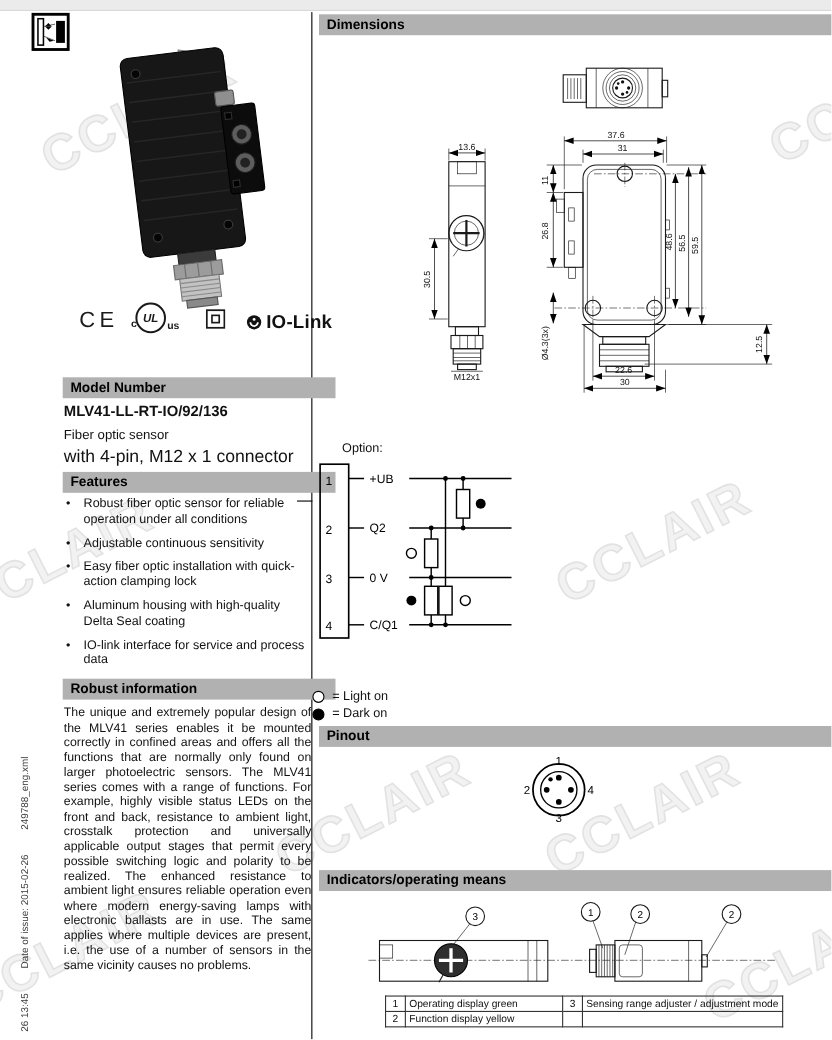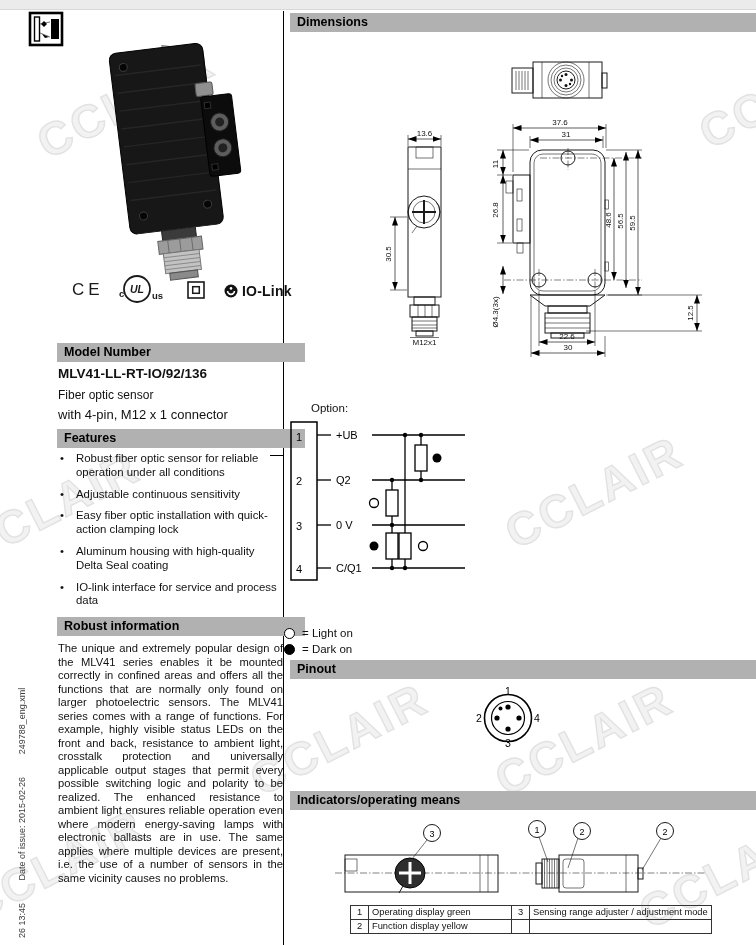--- a/index.html
+++ b/index.html
@@ -12,34 +12,34 @@
       -webkit-text-stroke:1.4px #e2e2e2;transform:rotate(-27deg);white-space:nowrap;pointer-events:none;}
   .vfooter{position:absolute;left:17px;top:938px;transform:rotate(-90deg);transform-origin:0 0;
            white-space:nowrap;font-size:9px;color:#3a3a3a;}
   .vfooter span{margin-right:20px;}
   .sechdr{position:absolute;background:#b1b1b1;color:#000;font-weight:bold;font-size:12.5px;
           height:19px;line-height:19px;padding-left:7px;box-sizing:border-box;}
   .hdr-left{left:57px;width:248px;}
   .hdr-right{left:290px;width:511px;}
   .modelnum{position:absolute;left:58px;top:366px;font-weight:bold;font-size:13.5px;}
   .modeldesc{position:absolute;left:58px;top:388px;font-size:12px;}
-  .modelconn{position:absolute;left:58px;top:407px;font-size:13px;}
+  .modelconn{position:absolute;left:58px;top:407px;font-size:16px;}
   .features{position:absolute;left:60px;top:452px;width:222px;font-size:11.4px;line-height:13.8px;}
   .features .fi{display:flex;margin-bottom:8px;}
   .features .bu{width:16px;flex:none;}
   .prodinfo{position:absolute;left:58px;top:642px;width:225px;font-size:11.2px;line-height:13.5px;
             text-align:justify;}
   .optlabel{position:absolute;left:311px;top:402px;font-size:11.5px;}
   .legend{position:absolute;left:284px;font-size:11.5px;display:flex;align-items:center;margin-top:32px;}
   .circ{display:inline-block;width:9px;height:9px;border:1.5px solid #000;border-radius:50%;
         margin-right:7px;box-sizing:content-box;background:#fff;}
   .circ.filled{background:#000;}
-  .ce-mark{position:absolute;left:72px;top:280px;font-size:17px;letter-spacing:4px;color:#1a1a1a;}
+  .ce-mark{position:absolute;left:72px;top:280px;font-size:20px;letter-spacing:4px;color:#1a1a1a;}
   .iolink{position:absolute;left:224px;top:283px;display:flex;align-items:center;}
-  .iolink .txt{font-weight:bold;font-size:14px;margin-left:4px;letter-spacing:0.2px;}
+  .iolink .txt{font-weight:bold;font-size:17px;margin-left:4px;letter-spacing:0.2px;}
   table.indtab{position:absolute;left:350px;top:905px;border-collapse:collapse;font-size:9.3px;}
   table.indtab td{border:1px solid #333;padding:1px 3px;height:11px;line-height:11px;white-space:nowrap;}
   td.numc{width:11px;text-align:center;}
   td.c2{width:136px;} td.c4{width:148px;}
   
   .ln{stroke:#1a1a1a;stroke-width:1;fill:none;}
   .tn{stroke:#1a1a1a;stroke-width:0.6;fill:none;}
   .dd{stroke:#1a1a1a;stroke-width:0.55;fill:none;stroke-dasharray:7 2 1.5 2;}
   .diml{stroke:#1a1a1a;stroke-width:0.7;fill:none;}
   text.dim{font-size:8px;fill:#111;font-family:"Liberation Sans",sans-serif;}

